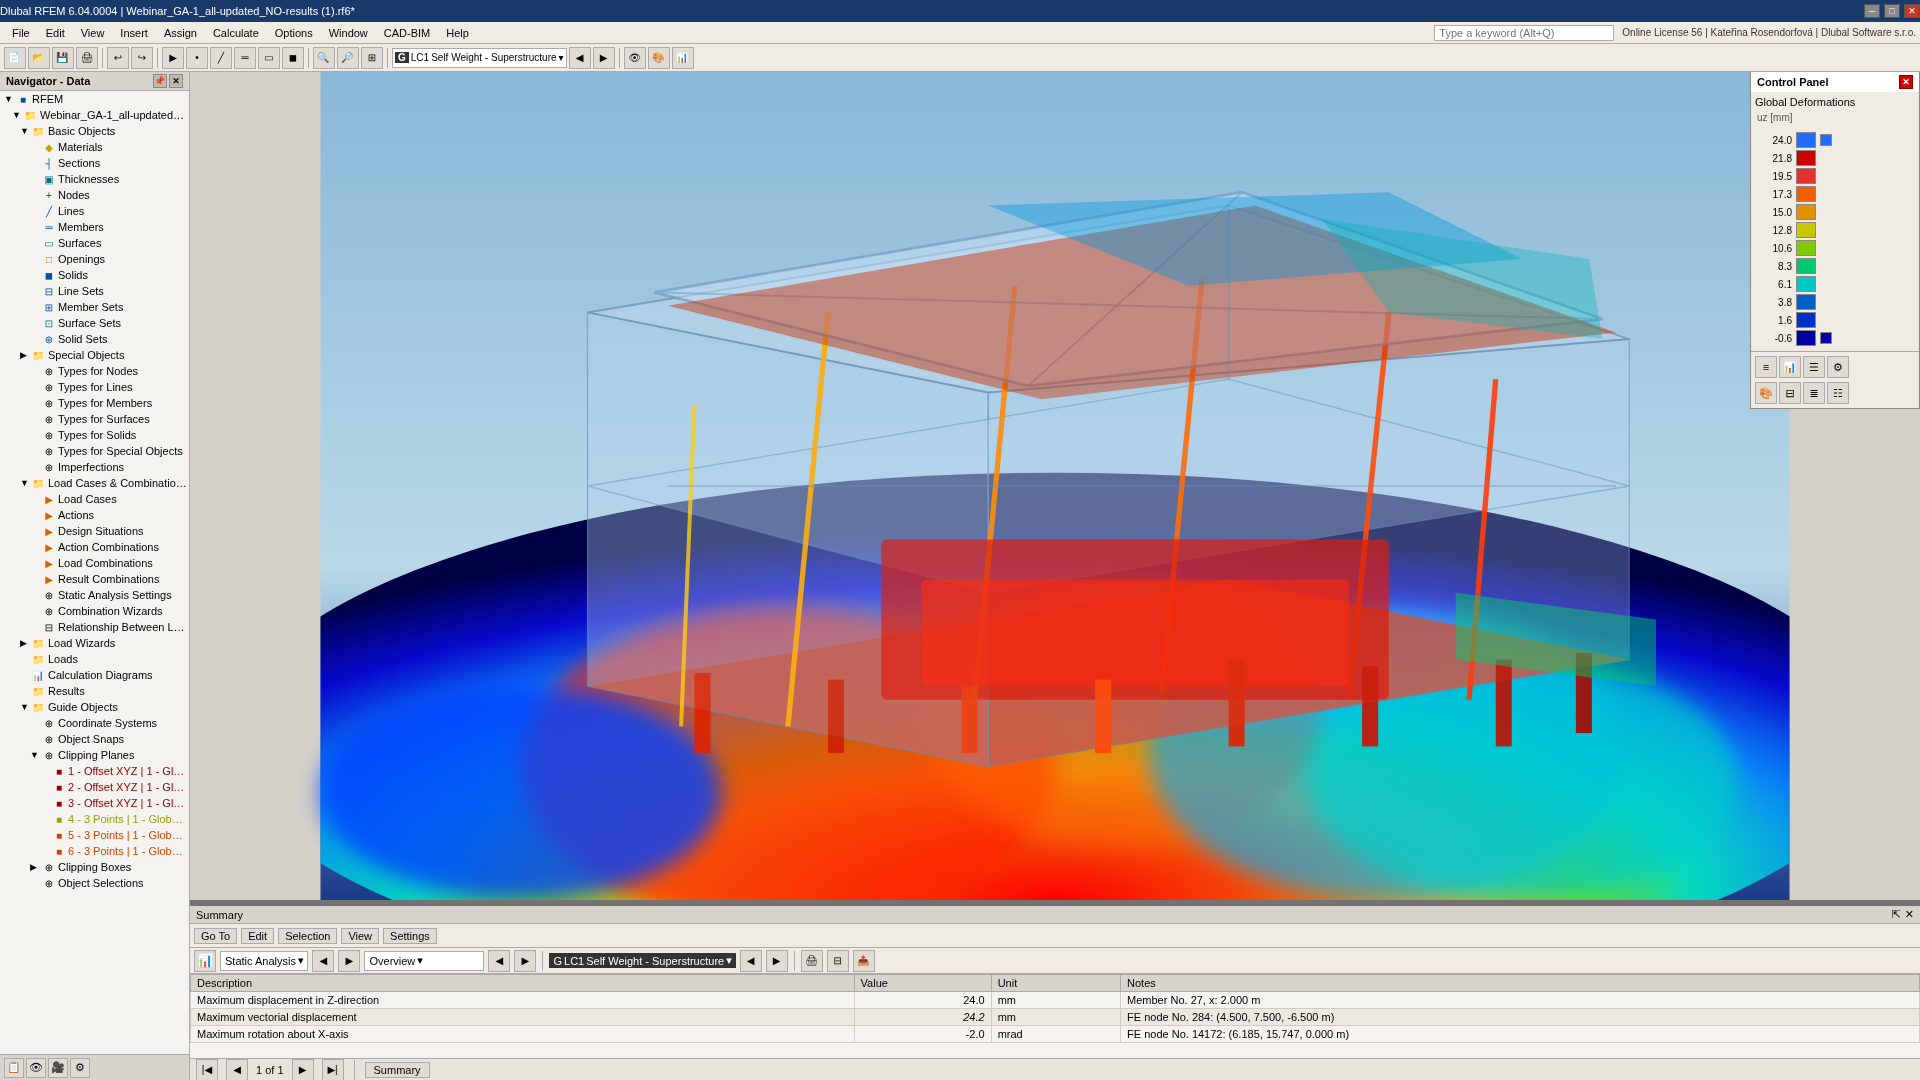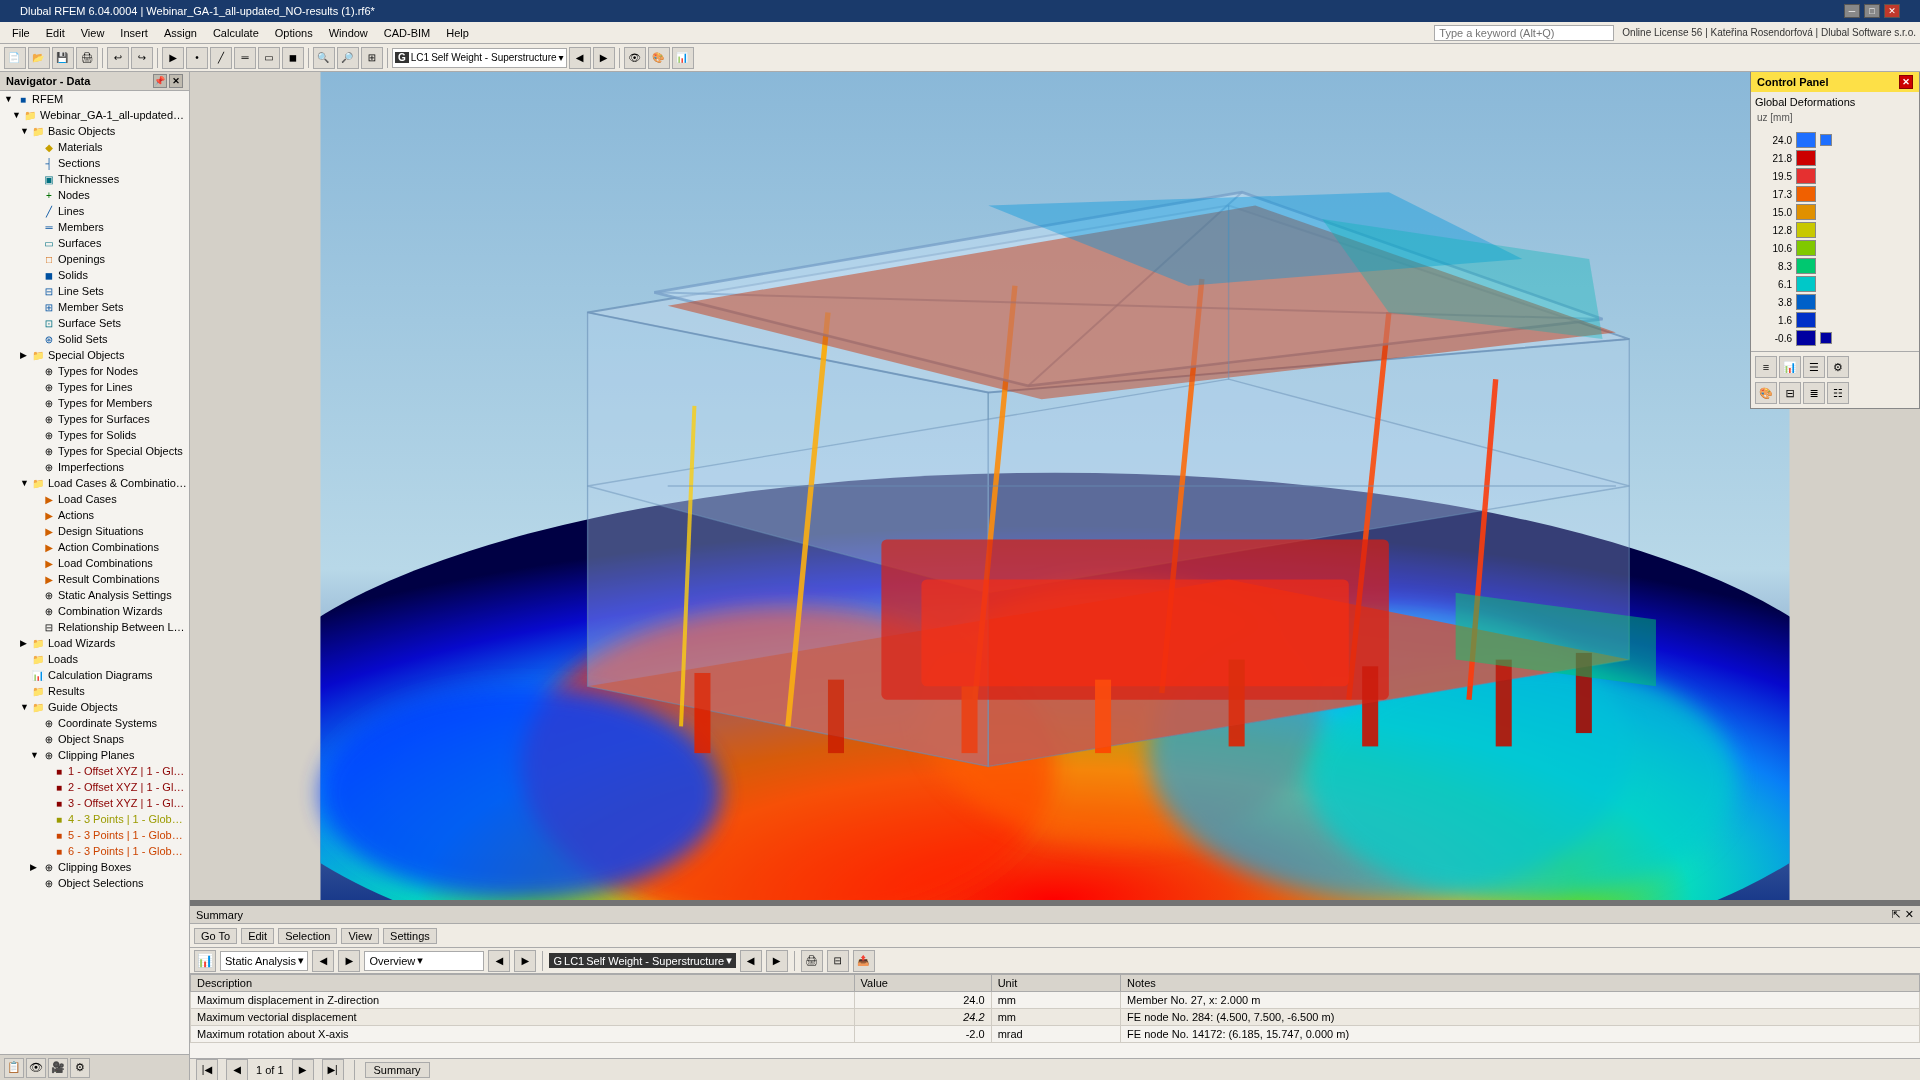--- a/index.html
+++ b/index.html
@@ -1,19 +1,19 @@
 <!DOCTYPE html>
 <html><head>
   <meta charset="utf-8">
   <style>
     * { margin: 0; padding: 0; box-sizing: border-box; }
     body { font-family: 'Segoe UI', Arial, sans-serif; font-size: 11px; background: #d4d0c8; color: #000; width: 1920px; height: 1080px; overflow: hidden; }
 
     
-    #titlebar { background: #1a3a6b; color: #fff; height: 22px; display: flex; align-items: center; padding: 0 20px; justify-content: space-between; }
+    #titlebar { background: #1a3a6b; color: #fff; height: 22px; display: flex; align-items: center; padding: 0 0; justify-content: space-between; }
     #titlebar .window-controls { display: flex; gap: 4px; }
     #titlebar .win-btn { width: 16px; height: 14px; background: #888; border: 1px solid #555; font-size: 9px; display: flex; align-items: center; justify-content: center; cursor: pointer; color: #fff; }
     #titlebar .win-btn.close { background: #c0392b; }
 
     
     #menubar { background: #f0ece4; height: 22px; display: flex; align-items: center; padding: 0 4px; border-bottom: 1px solid #aaa; }
     #menubar .menu-item { padding: 2px 8px; font-size: 11px; cursor: pointer; white-space: nowrap; }
     #menubar .search-area { margin-left: auto; display: flex; align-items: center; gap: 8px; }
     #menubar .search-box { border: 1px solid #aaa; padding: 1px 4px; font-size: 11px; width: 180px; background: #fff; }
     #menubar .license-info { font-size: 10px; color: #333; white-space: nowrap; }
@@ -51,21 +51,21 @@
     .color-red { color: #a00000; }
     .color-orange { color: #d06000; }
     .color-teal { color: #007080; }
 
     
     #viewport { flex: 1; position: relative; overflow: hidden; }
     #viewport-canvas { width: 100%; height: calc(100% - 180px); position: relative; overflow: hidden; }
 
     
     #control-panel { position: absolute; top: 0; right: 0; width: 170px; background: #f0ece4; border: 1px solid #888; border-top: none; }
-    #cp-header { background: #fde047; padding: 3px 6px; font-size: 11px; font-weight: bold; display: flex; align-items: center; justify-content: space-between; }
+    #cp-header { background: #ffffff; padding: 3px 6px; font-size: 11px; font-weight: bold; display: flex; align-items: center; justify-content: space-between; }
     #cp-close { width: 14px; height: 14px; background: #c00; color: #fff; border: 1px solid #800; font-size: 9px; display: flex; align-items: center; justify-content: center; cursor: pointer; font-weight: bold; }
     #cp-title { font-size: 11px; font-weight: normal; padding: 4px 4px; }
     #cp-subtitle { font-size: 10px; color: #555; padding: 0 6px 4px; }
     
     #color-scale { display: flex; flex-direction: column; padding: 4px 6px; gap: 0; }
     .cs-row { display: flex; align-items: center; height: 18px; }
     .cs-label { width: 35px; font-size: 10px; text-align: right; margin-right: 4px; }
     .cs-bar { width: 20px; height: 16px; border: 1px solid #888; }
     .cs-square { width: 12px; height: 12px; border: 1px solid #888; margin-left: 4px; }
     

